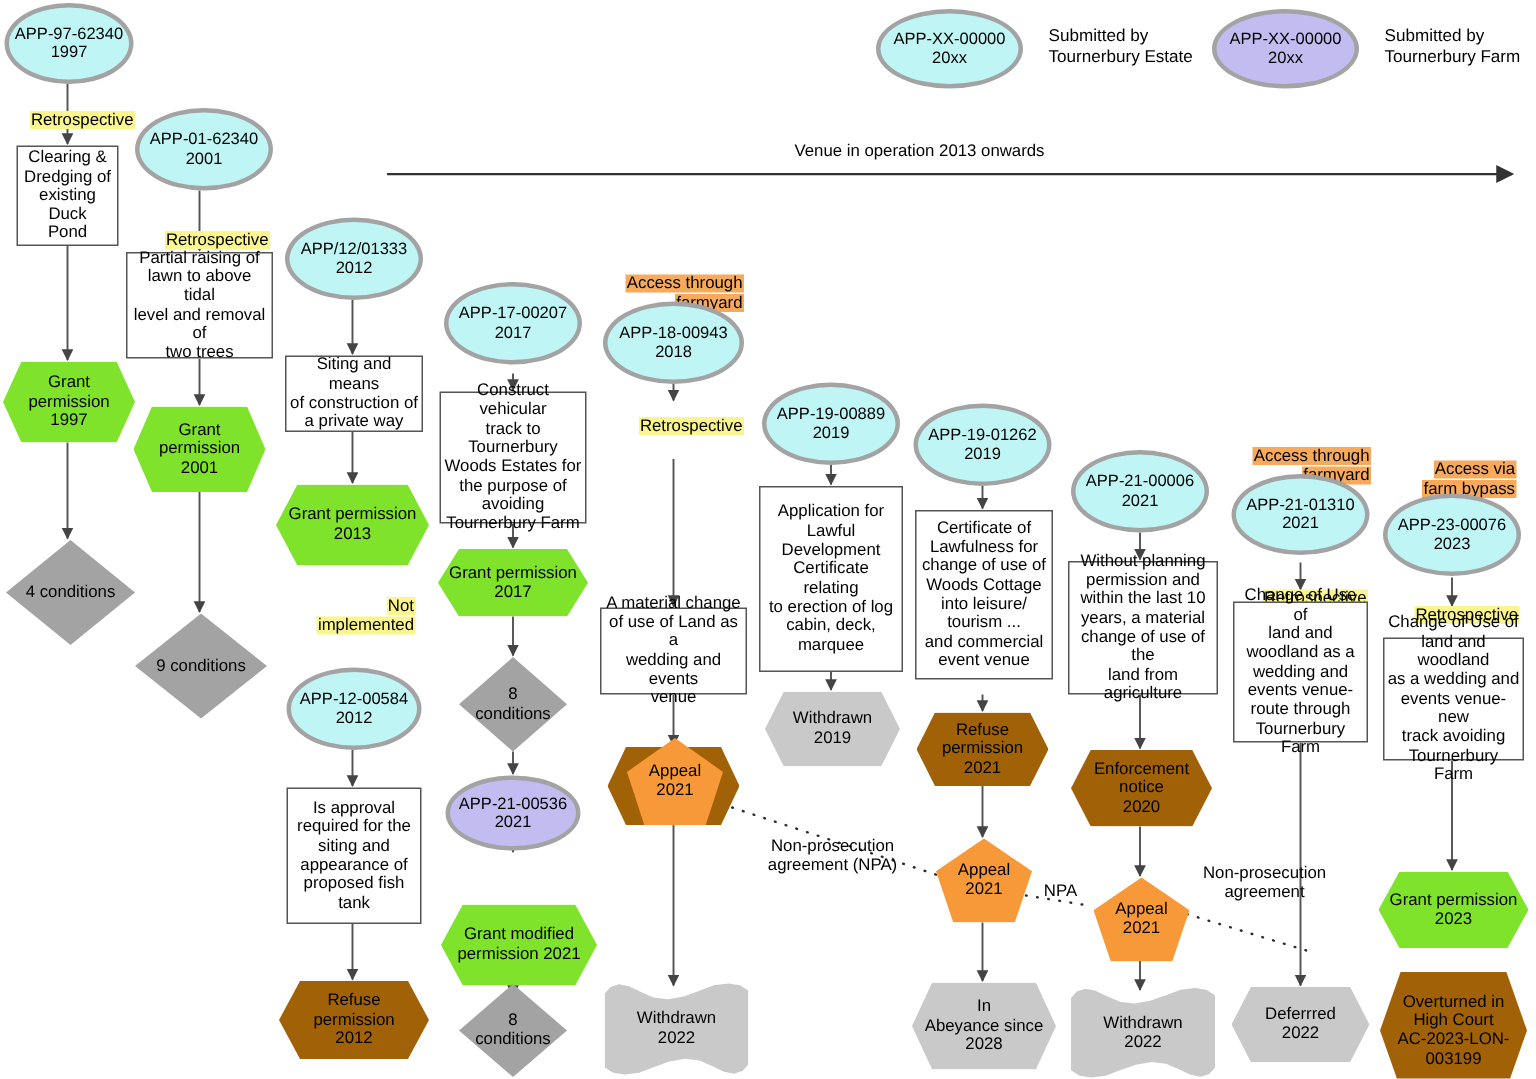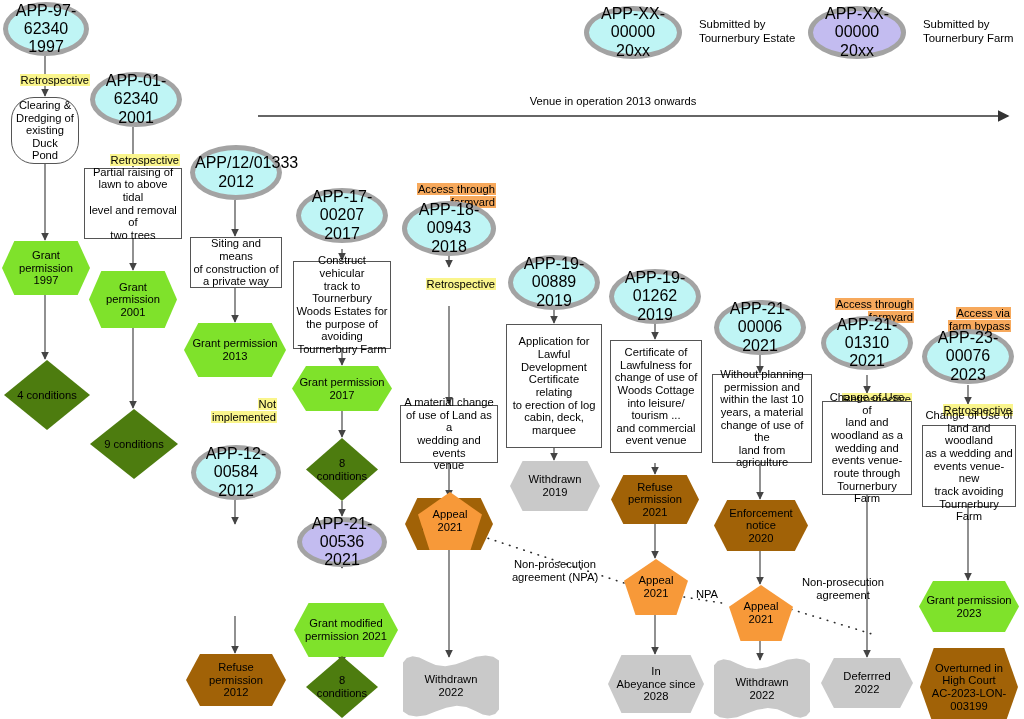--- a/index.html
+++ b/index.html
@@ -17,44 +17,44 @@
     display:flex;align-items:center;justify-content:center;
     text-align:center;
     color:#000;
     line-height:1.13;
     box-sizing:border-box;
   }
   .node .txt{display:block;width:100%;padding:0 2px;white-space:pre-line;}
 
   
   .ellipse{
-    border:5px solid #a3a3a3;
+    border:3px solid #a3a3a3;
     border-radius:50%;
     background:#BFF5F5;
-    font-size:16px;
+    font-size:11px;
   }
   .ellipse.farm{background:#C3BCF0;}
 
   .rect{
     border:1px solid #555;
     background:#ffffff;
     font-size:11.2px;
   }
 
   .hexw{ 
     clip-path:polygon(14% 0,86% 0,100% 50%,86% 100%,14% 100%,0 50%);
     font-size:11.2px;
   }
   .hex-green{background:#7FE22B;}
   .hex-red{background:#a16207;}
   .hex-grey{background:#C9C9C9;}
 
   .diamond{
     clip-path:polygon(50% 0,100% 50%,50% 100%,0 50%);
-    background:#4d7c0f;
+    background:#a3a3a3;
     font-size:11.2px;
   }
   .pentagon{
     clip-path:polygon(50% 0,100% 39%,82% 100%,18% 100%,0 39%);
     background:#F79939;
     font-size:11.2px;
   }
   .wave{
     background:#C9C9C9;
     font-size:11.2px;
@@ -181,21 +181,21 @@
 
   <div class="plain" style="left:463px;top:95px;width:300px;">Venue in operation 2013 onwards</div>
 
   <div class="node ellipse" style="left:3px;top:2px;width:86px;height:54px;">
     <span class="txt">APP-97-62340
 1997</span>
   </div>
   <div class="tag" style="left:0px;top:61px;width:90px;">
     <span>Retrospective</span>
   </div>
-  <div class="node rect" style="left:11px;top:97px;width:68px;height:67px;border-radius:23px;">
+  <div class="node rect" style="left:11px;top:97px;width:68px;height:67px;">
     <span class="txt">Clearing &amp;
 Dredging of
 existing Duck
 Pond</span>
   </div>
   <div class="node hexw hex-green" style="left:2px;top:241px;width:88px;height:54px;">
     <span class="txt">Grant permission
 1997</span>
   </div>
   <div class="node diamond" style="left:4px;top:360px;width:86px;height:70px;">
@@ -236,20 +236,28 @@
     <span class="txt">Grant permission
 2013</span>
   </div>
   <div class="tag" style="left:193px;top:385px;width:84px;">
     <span>Not
 implemented</span>
   </div>
   <div class="node ellipse" style="left:191px;top:445px;width:90px;height:55px;">
     <span class="txt">APP-12-00584
 2012</span>
+  </div>
+  <div class="node rect" style="left:191px;top:525px;width:90px;height:91px;">
+    <span class="txt">Is approval
+required for the
+siting and
+appearance of
+proposed fish
+tank</span>
   </div>
   <div class="node hexw hex-red" style="left:186px;top:654px;width:100px;height:52px;">
     <span class="txt">Refuse
 permission
 2012</span>
   </div>
 
   <div class="node ellipse" style="left:296px;top:188px;width:92px;height:55px;">
     <span class="txt">APP-17-00207
 2017</span>

